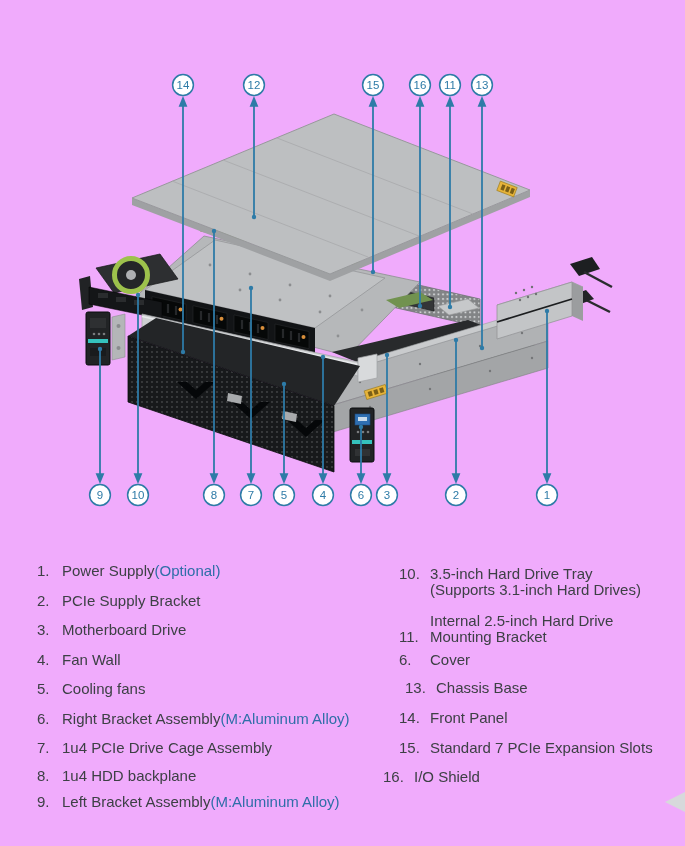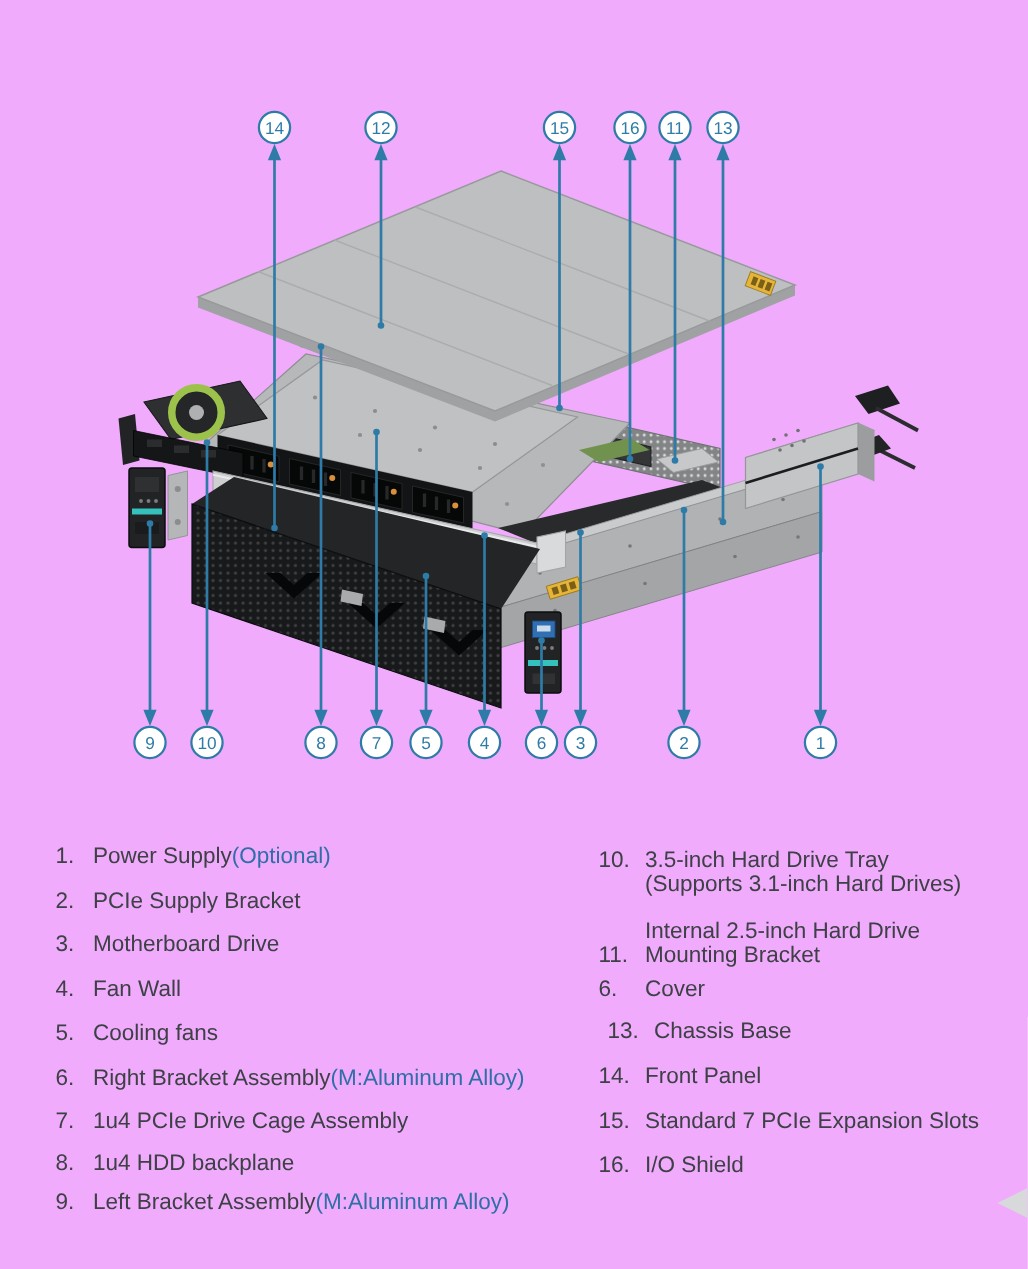--- a/index.html
+++ b/index.html
@@ -400,21 +400,21 @@
         <span>
           <div>Front Panel</div>
         </span>
       </div>
       <div class="li" style="top: 740px; left: 399px;">
         <span class="num" style="flex-basis: 31px;">15.</span>
         <span>
           <div>Standard 7 PCIe Expansion Slots</div>
         </span>
       </div>
-      <div class="li" style="top: 769px; left: 399px;">
+      <div class="li" style="top: 769px; left: 383px;">
         <span class="num" style="flex-basis: 31px;">16.</span>
         <span>
           <div>I/O Shield</div>
         </span>
       </div>
     </div>
 
 <div class="corner-mark"></div>
 
 </div>

